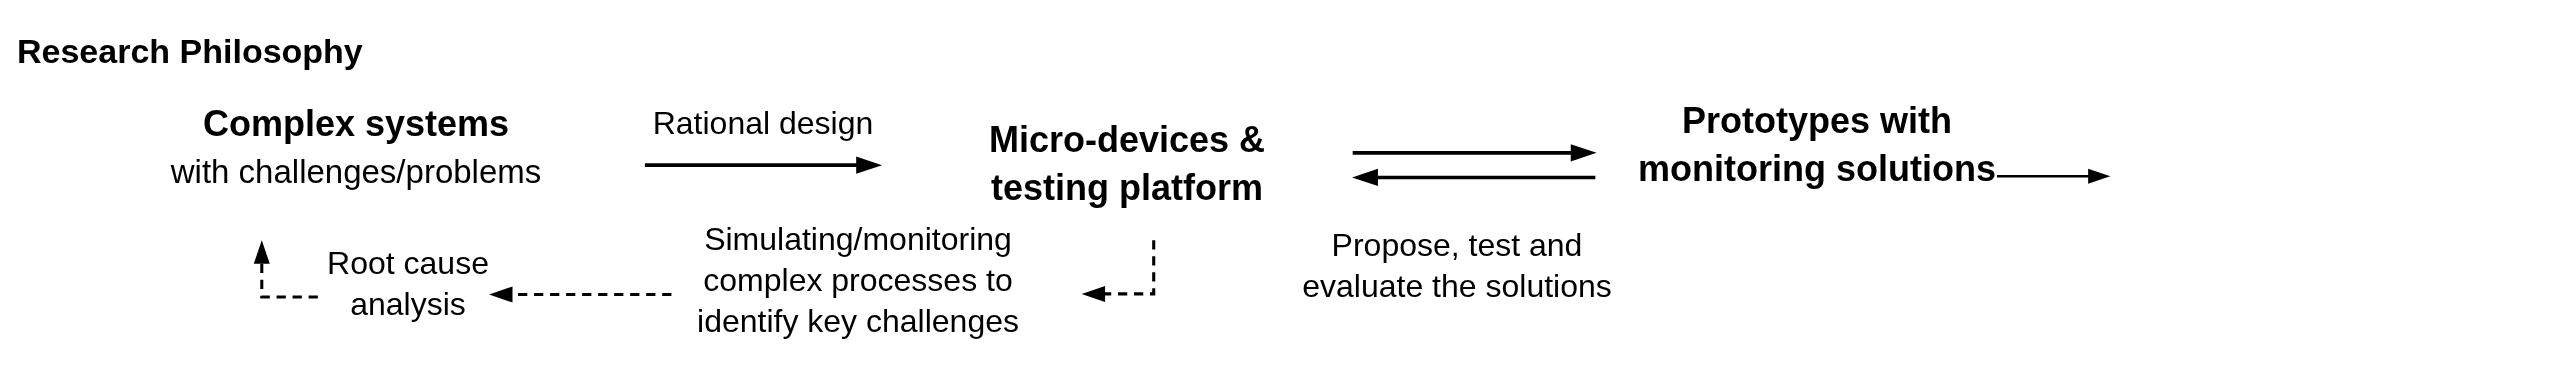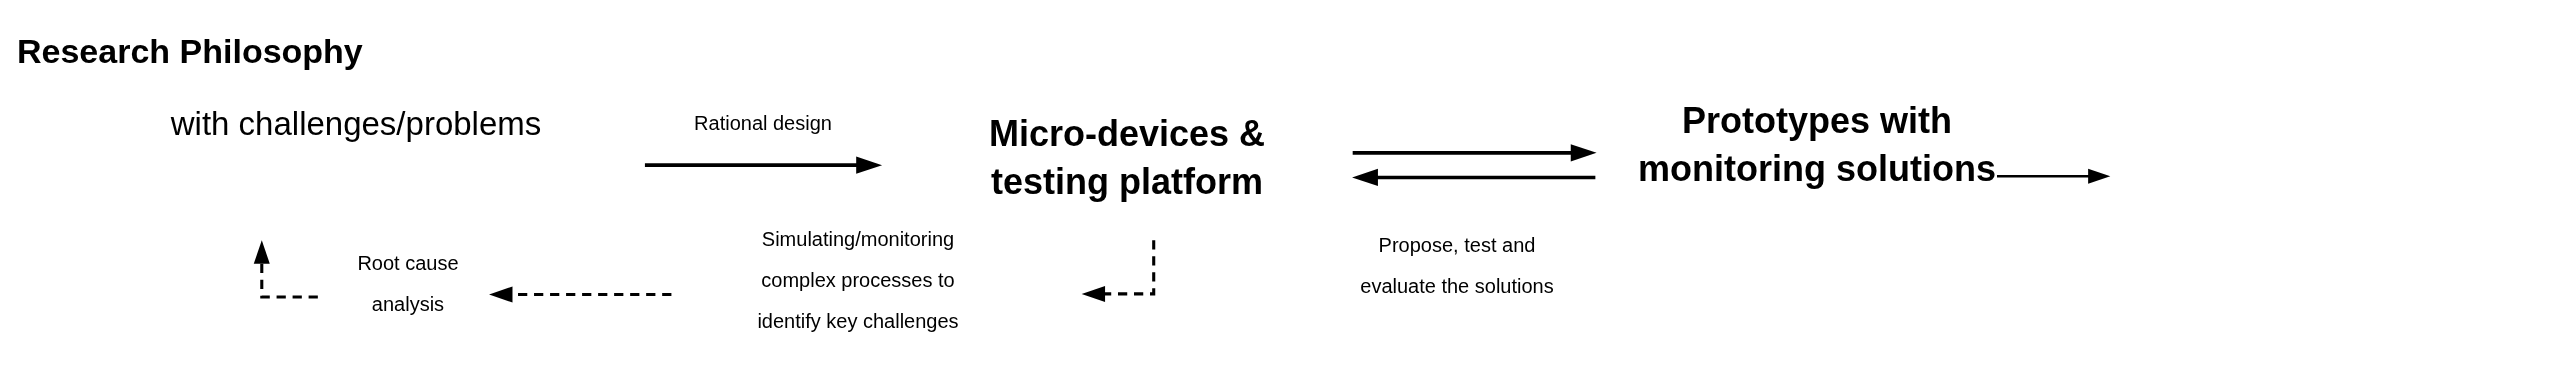--- a/index.html
+++ b/index.html
@@ -20,21 +20,21 @@
     white-space: nowrap;
   }
   .node {
     font-size: 36px;
     font-weight: bold;
     line-height: 48px;
     white-space: nowrap;
   }
   .node .regular { font-weight: normal; font-size: 33px; }
   .label {
-    font-size: 20px;
+    font-size: 32px;
     font-weight: normal;
     line-height: 41px;
     white-space: nowrap;
   }
   .arrow-layer { position: absolute; left: 0; top: 0; }
 </style>
 </head>
 <body>
 
 <div class="canvas">
@@ -72,26 +72,27 @@
 
     <g>
       <path d="M516,482 L425,482 L425,424" fill="none" stroke="#000" stroke-width="5" stroke-dasharray="15 11"></path>
       <polygon points="425,390 412,428 438,428" fill="#000"></polygon>
     </g>
   </svg>
 
   <div class="abs title" style="left:17px; top:32px;">Research Philosophy</div>
 
   <div class="abs node center" style="left:356px; top:100px;">
+    <div>Complex systems</div>
     <div class="regular">with challenges/problems</div>
   </div>
 
   <div class="abs label center" style="left:763px; top:103px;">Rational design</div>
 
-  <div class="abs node center" style="left:1127px; top:110px;">
+  <div class="abs node center" style="left:1127px; top:116px;">
     <div>Micro-devices &amp;</div>
     <div>testing platform</div>
   </div>
 
   <div class="abs node center" style="left:1817px; top:97px;">
     <div>Prototypes with</div>
     <div>monitoring solutions</div>
   </div>
 
 

